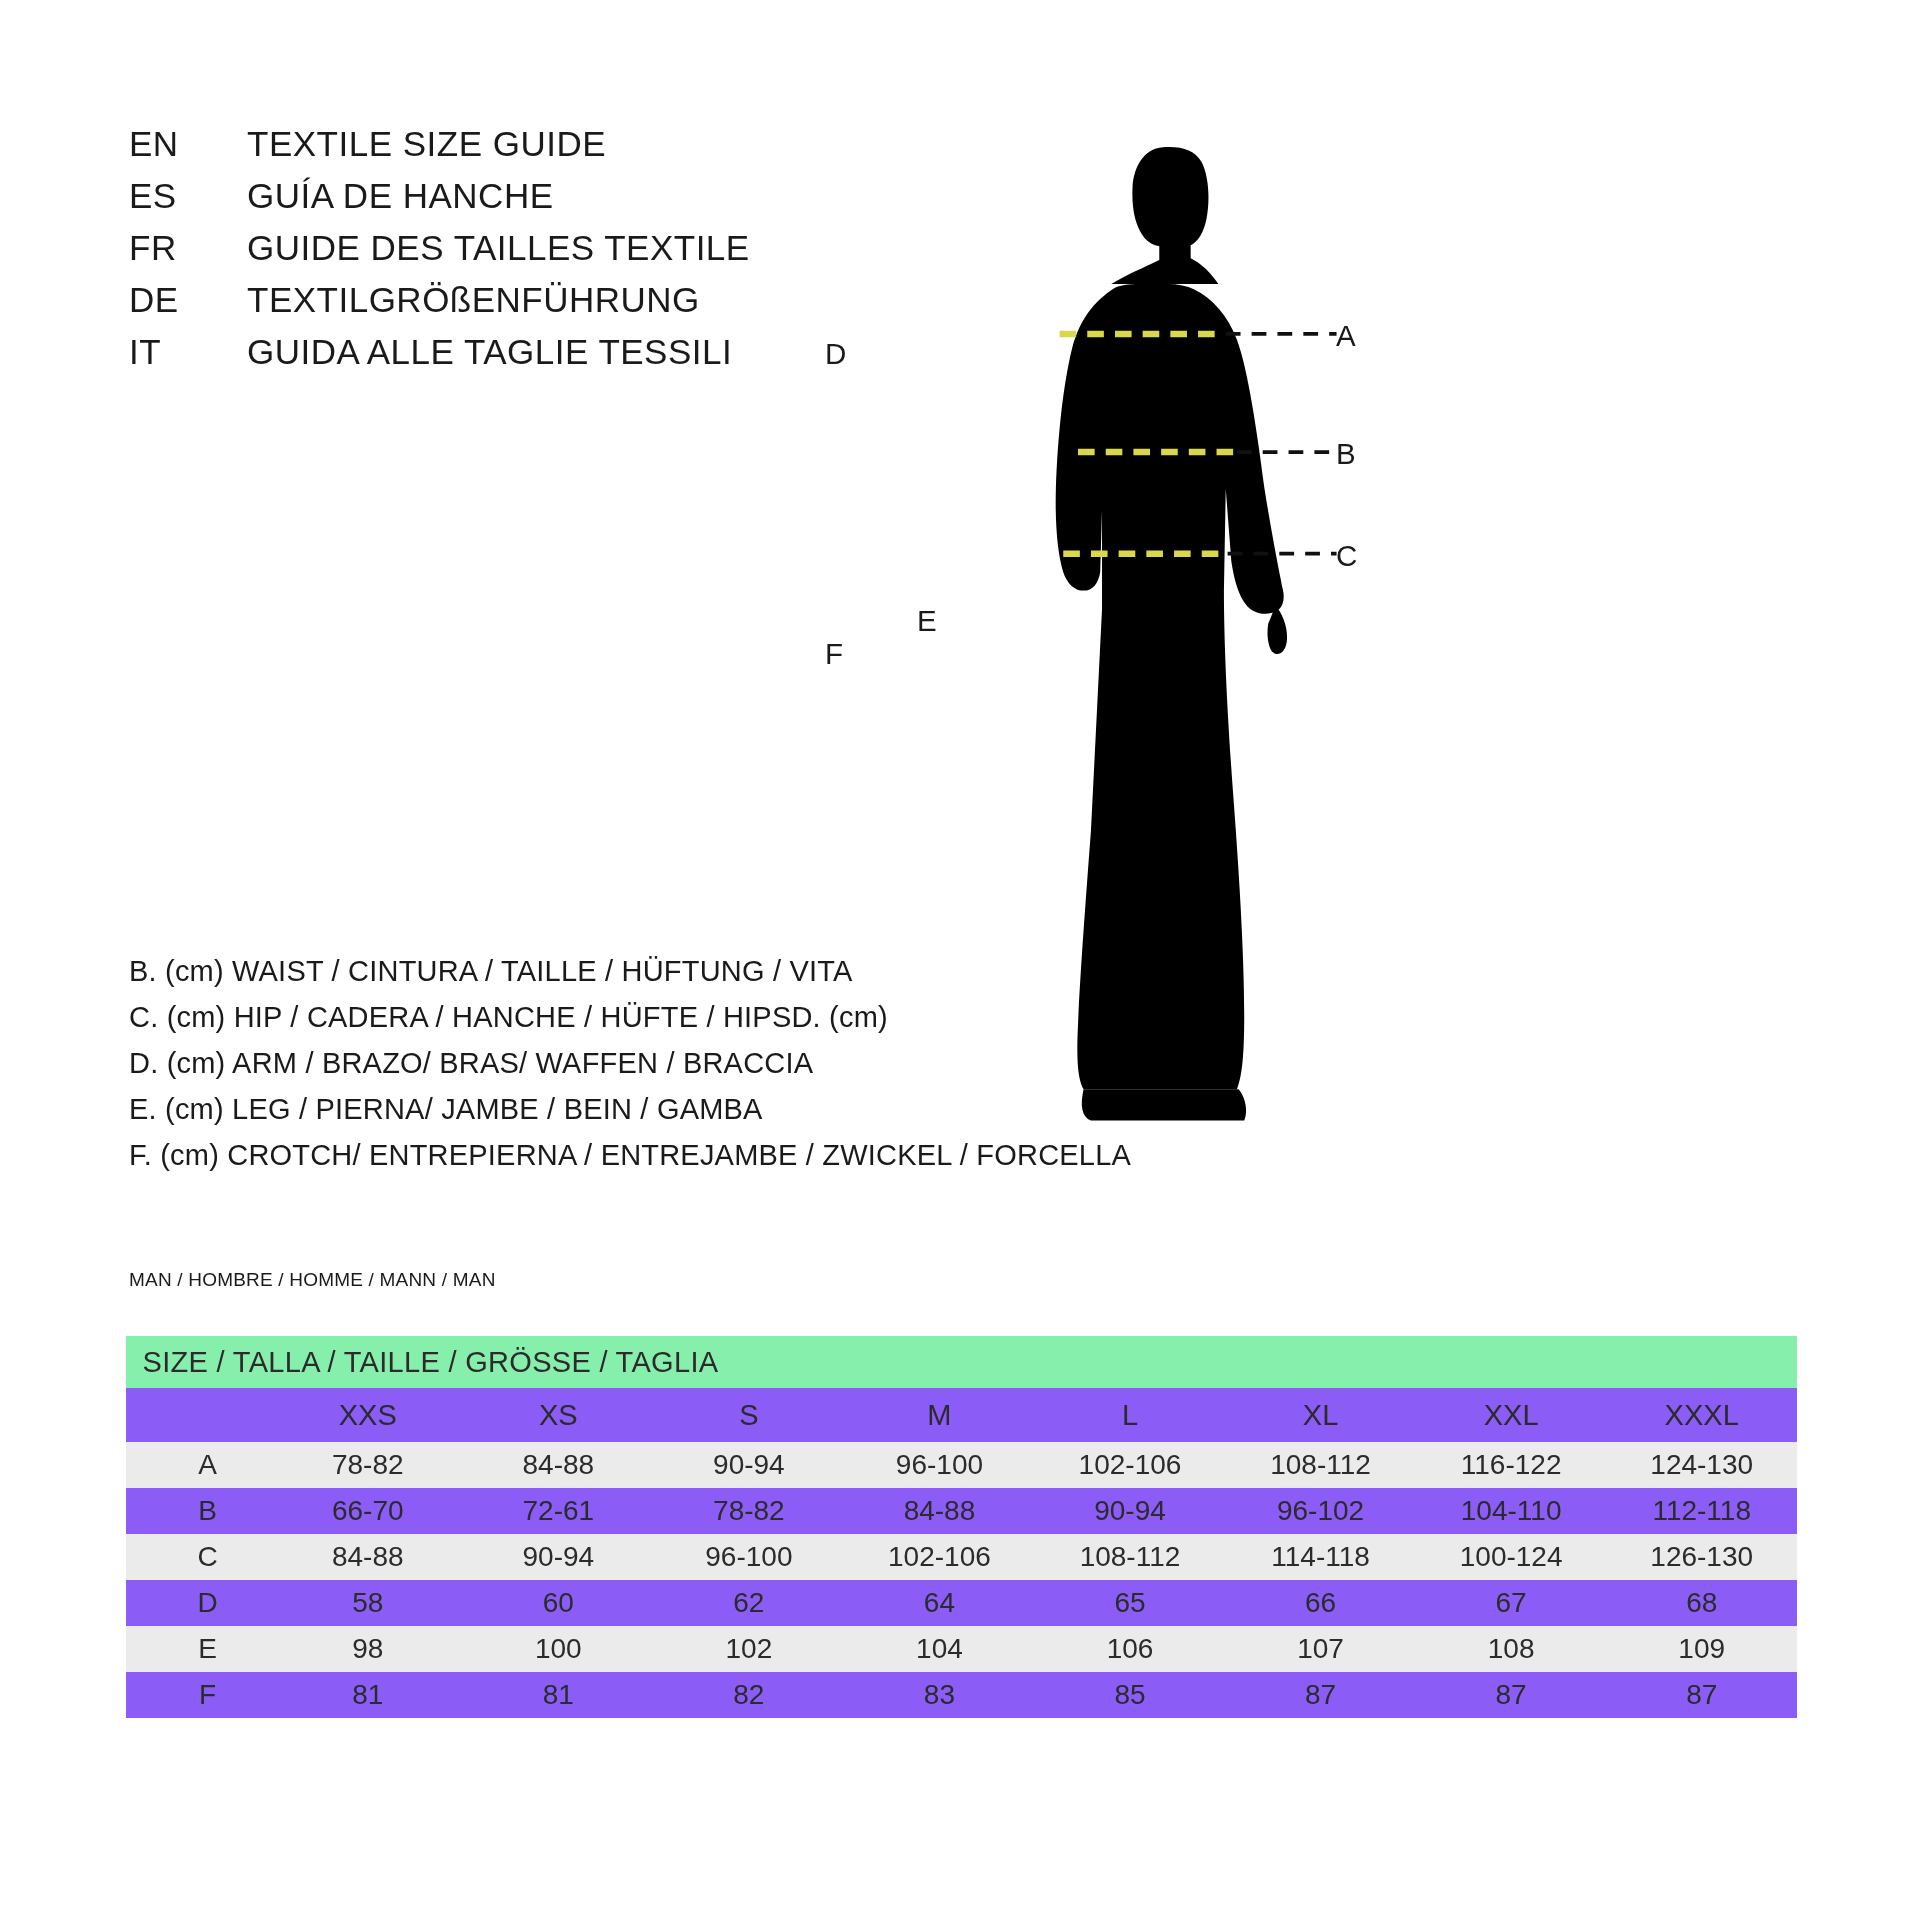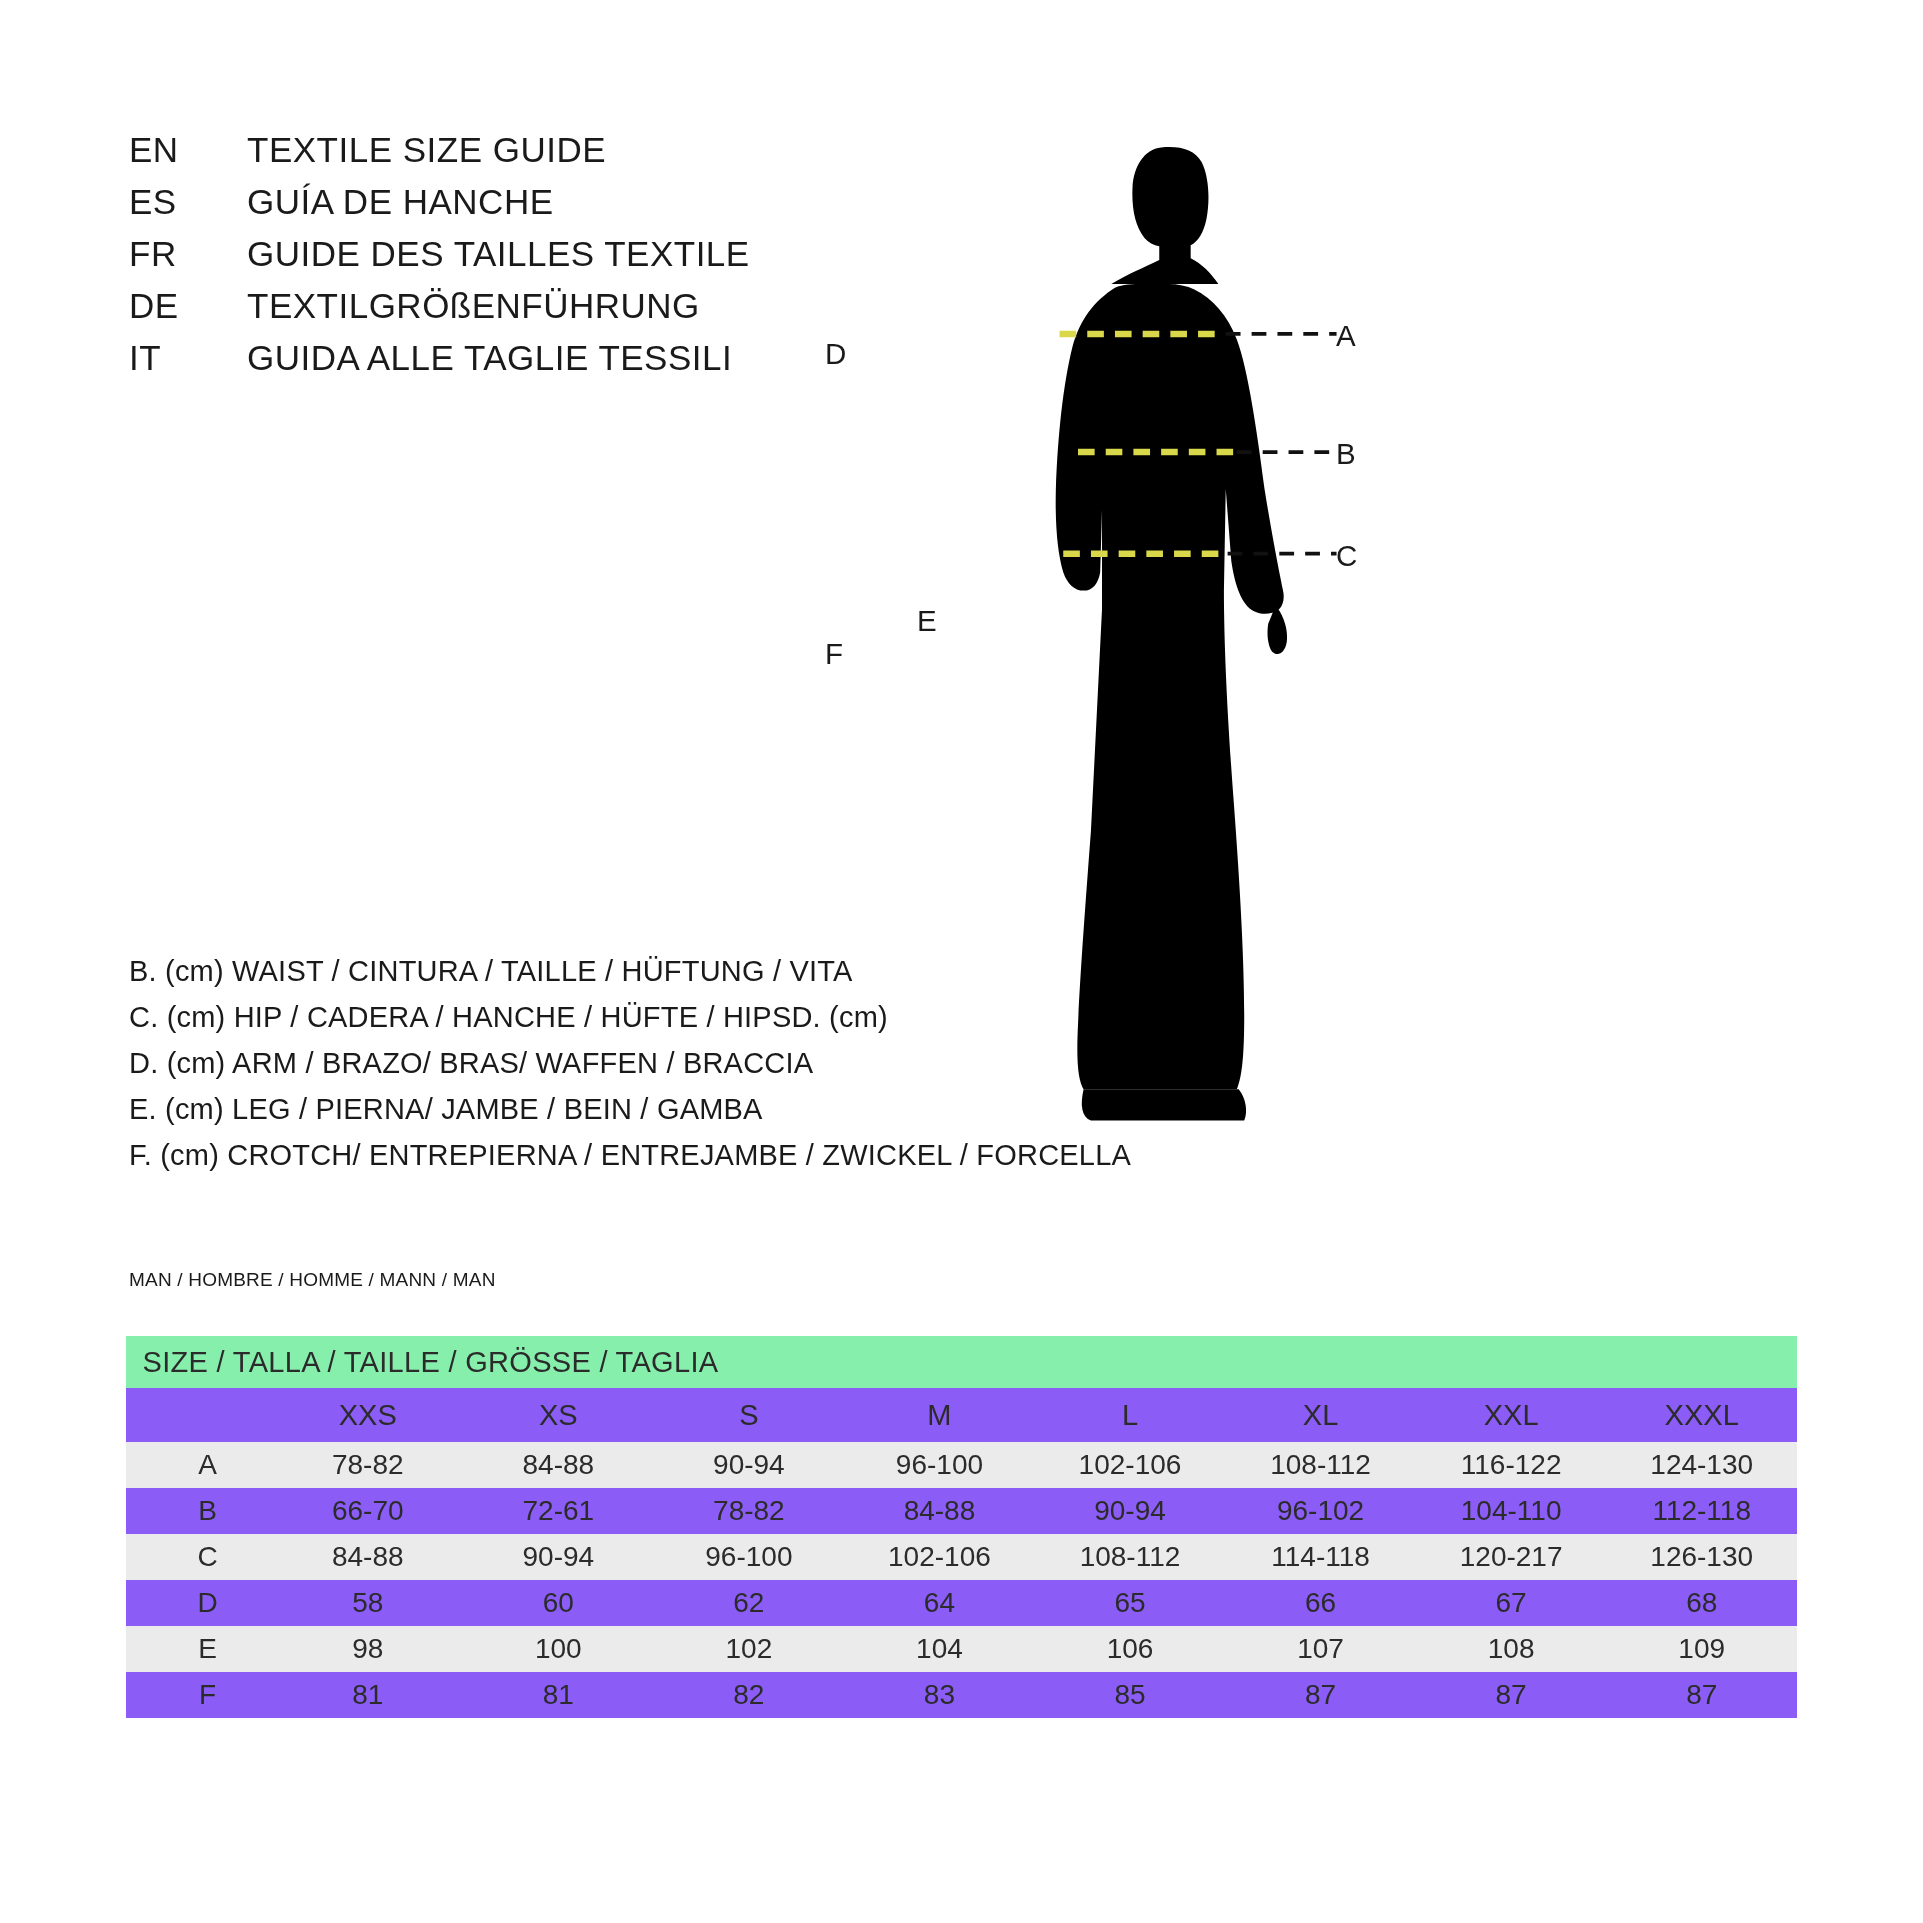--- a/index.html
+++ b/index.html
@@ -18,21 +18,21 @@
 
   
   .titles {
     position: absolute;
     left: 129px;
     top: 118px;
     width: 831px;
   }
   .title-row {
     display: flex;
-    align-items: flex-end;
+    align-items: center;
     height: 52px;
     font-size: 35px;
     letter-spacing: 0.5px;
   }
   .title-lang {
     width: 118px;
     flex: 0 0 118px;
   }
   .title-text {
     white-space: nowrap;
@@ -260,21 +260,21 @@
     </tr>
 
     <tr class="row-alt">
       <td class="col-key">C</td>
       <td>84-88</td>
       <td>90-94</td>
       <td>96-100</td>
       <td>102-106</td>
       <td>108-112</td>
       <td>114-118</td>
-      <td>120-217</td>
+      <td>100-124</td>
       <td>126-130</td>
     </tr>
 
     <tr class="row-plain">
       <td class="col-key">D</td>
       <td>58</td>
       <td>60</td>
       <td>62</td>
       <td>64</td>
       <td>65</td>

